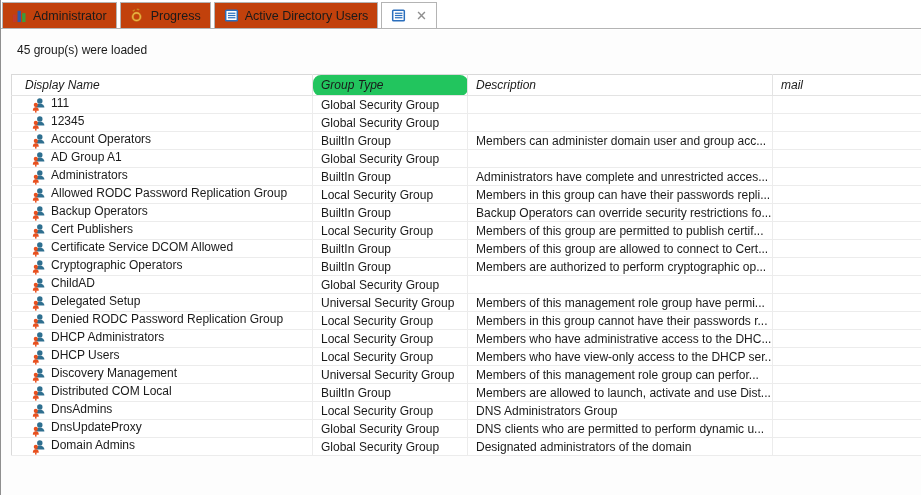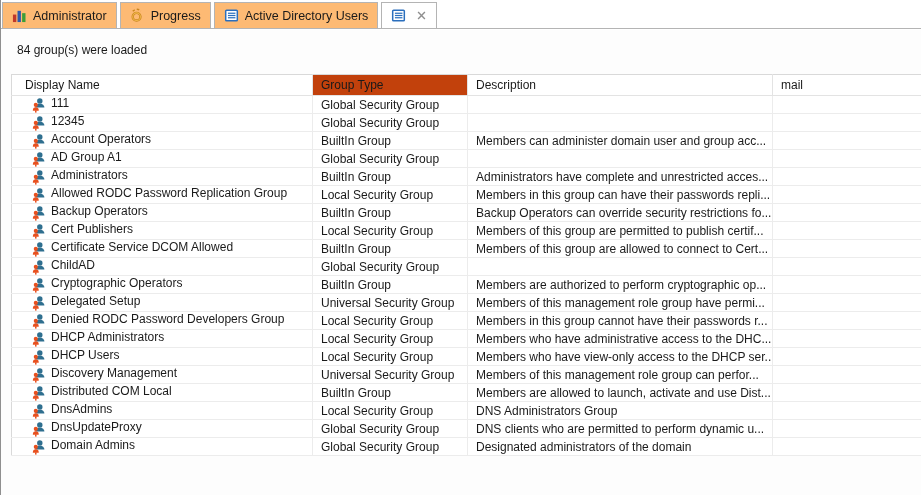--- a/index.html
+++ b/index.html
@@ -25,21 +25,21 @@
     background: #ffffff;
   }
   .tab {
     display: inline-flex;
     align-items: center;
     gap: 6px;
     padding: 0 9px;
     margin-right: 3px;
     border: 1px solid #b4b4b4;
     border-bottom: none;
-    background: #fdba74;
+    background: #c2410c;
     font-size: 12.5px;
     color: #1a1a1a;
     white-space: nowrap;
     cursor: default;
   }
   .tab.selected { background: #ffffff; }
   .tab .ticon { display: inline-flex; width: 15px; height: 15px; }
   .tab .close { display: inline-flex; margin-left: 4px; padding: 1px; }
 
   
@@ -73,24 +73,24 @@
   th {
     height: 21px;
     font-weight: normal;
     font-size: 12px;
     text-align: left;
     color: #1a1a1a;
     padding: 0 8px;
     background: #ffffff;
     border-right: 1px solid #e3e3e3;
     border-bottom: 1px solid #e3e3e3;
-    white-space: nowrap; overflow: hidden;
+    white-space: nowrap; overflow: hidden; font-style: italic;
   }
   th.first { padding-left: 13px; }
-  th.hl { background: #c2410c; }
+  th.hl { background: #22c55e; border-radius: 8px; }
   td {
     height: 17px;
     font-size: 12px;
     color: #1a1a1a;
     padding: 0 8px;
     border-right: 1px solid #ececec;
     border-bottom: 1px solid #ececec;
     white-space: nowrap; overflow: hidden;
     vertical-align: middle;
   }
@@ -152,21 +152,21 @@
         <svg viewBox="0 0 9 9" width="9" height="9">
           <path d="M1.1 1.1 L7.9 7.9 M7.9 1.1 L1.1 7.9" stroke="#8f8f8f" stroke-width="1.4" fill="none"></path>
         </svg>
       </span>
     </div>
 
 
   </div>
 
   <div class="content">
-    <div class="status">84 group(s) were loaded</div>
+    <div class="status">45 group(s) were loaded</div>
 
     <table class="grid">
       <colgroup>
         <col class="c1">
           <col class="c2">
           <col class="c3">
           <col class="c4">
       </colgroup>
       <thead>
         <tr>
@@ -363,81 +363,81 @@
       <span class="namewrap">
         <span class="rowicon">
           <svg viewBox="0 0 16 17" width="15" height="16">
             <circle cx="9.4" cy="4.1" r="2.9" fill="#2f6f8f"></circle>
             <path d="M4.5 11.2 a4.9 4.2 0 0 1 9.8 0 z" fill="#2f6f8f"></path>
             <circle cx="5.1" cy="8.4" r="2.2" fill="#e8501e"></circle>
             <path d="M1.9 14.6 a3.2 3.6 0 0 1 6.4 0 z" fill="#e8501e"></path>
             <rect x="4.3" y="14.2" width="1.6" height="2.4" fill="#e8501e"></rect>
           </svg>
         </span>
-        <span>ChildAD</span>
-      </span>
-    </td>
-    <td>Global Security Group</td>
-    <td></td>
-    <td></td>
-  </tr>
-
-  <tr>
-    <td class="first">
-      <span class="namewrap">
-        <span class="rowicon">
-          <svg viewBox="0 0 16 17" width="15" height="16">
-            <circle cx="9.4" cy="4.1" r="2.9" fill="#2f6f8f"></circle>
-            <path d="M4.5 11.2 a4.9 4.2 0 0 1 9.8 0 z" fill="#2f6f8f"></path>
-            <circle cx="5.1" cy="8.4" r="2.2" fill="#e8501e"></circle>
-            <path d="M1.9 14.6 a3.2 3.6 0 0 1 6.4 0 z" fill="#e8501e"></path>
-            <rect x="4.3" y="14.2" width="1.6" height="2.4" fill="#e8501e"></rect>
-          </svg>
-        </span>
         <span>Cryptographic Operators</span>
       </span>
     </td>
     <td>BuiltIn Group</td>
     <td>Members are authorized to perform cryptographic op...</td>
     <td></td>
   </tr>
 
   <tr>
     <td class="first">
       <span class="namewrap">
         <span class="rowicon">
           <svg viewBox="0 0 16 17" width="15" height="16">
             <circle cx="9.4" cy="4.1" r="2.9" fill="#2f6f8f"></circle>
             <path d="M4.5 11.2 a4.9 4.2 0 0 1 9.8 0 z" fill="#2f6f8f"></path>
             <circle cx="5.1" cy="8.4" r="2.2" fill="#e8501e"></circle>
             <path d="M1.9 14.6 a3.2 3.6 0 0 1 6.4 0 z" fill="#e8501e"></path>
             <rect x="4.3" y="14.2" width="1.6" height="2.4" fill="#e8501e"></rect>
           </svg>
         </span>
+        <span>ChildAD</span>
+      </span>
+    </td>
+    <td>Global Security Group</td>
+    <td></td>
+    <td></td>
+  </tr>
+
+  <tr>
+    <td class="first">
+      <span class="namewrap">
+        <span class="rowicon">
+          <svg viewBox="0 0 16 17" width="15" height="16">
+            <circle cx="9.4" cy="4.1" r="2.9" fill="#2f6f8f"></circle>
+            <path d="M4.5 11.2 a4.9 4.2 0 0 1 9.8 0 z" fill="#2f6f8f"></path>
+            <circle cx="5.1" cy="8.4" r="2.2" fill="#e8501e"></circle>
+            <path d="M1.9 14.6 a3.2 3.6 0 0 1 6.4 0 z" fill="#e8501e"></path>
+            <rect x="4.3" y="14.2" width="1.6" height="2.4" fill="#e8501e"></rect>
+          </svg>
+        </span>
         <span>Delegated Setup</span>
       </span>
     </td>
     <td>Universal Security Group</td>
     <td>Members of this management role group have permi...</td>
     <td></td>
   </tr>
 
   <tr>
     <td class="first">
       <span class="namewrap">
         <span class="rowicon">
           <svg viewBox="0 0 16 17" width="15" height="16">
             <circle cx="9.4" cy="4.1" r="2.9" fill="#2f6f8f"></circle>
             <path d="M4.5 11.2 a4.9 4.2 0 0 1 9.8 0 z" fill="#2f6f8f"></path>
             <circle cx="5.1" cy="8.4" r="2.2" fill="#e8501e"></circle>
             <path d="M1.9 14.6 a3.2 3.6 0 0 1 6.4 0 z" fill="#e8501e"></path>
             <rect x="4.3" y="14.2" width="1.6" height="2.4" fill="#e8501e"></rect>
           </svg>
         </span>
-        <span>Denied RODC Password Developers Group</span>
+        <span>Denied RODC Password Replication Group</span>
       </span>
     </td>
     <td>Local Security Group</td>
     <td>Members in this group cannot have their passwords r...</td>
     <td></td>
   </tr>
 
 
   <tr>
     <td class="first">

